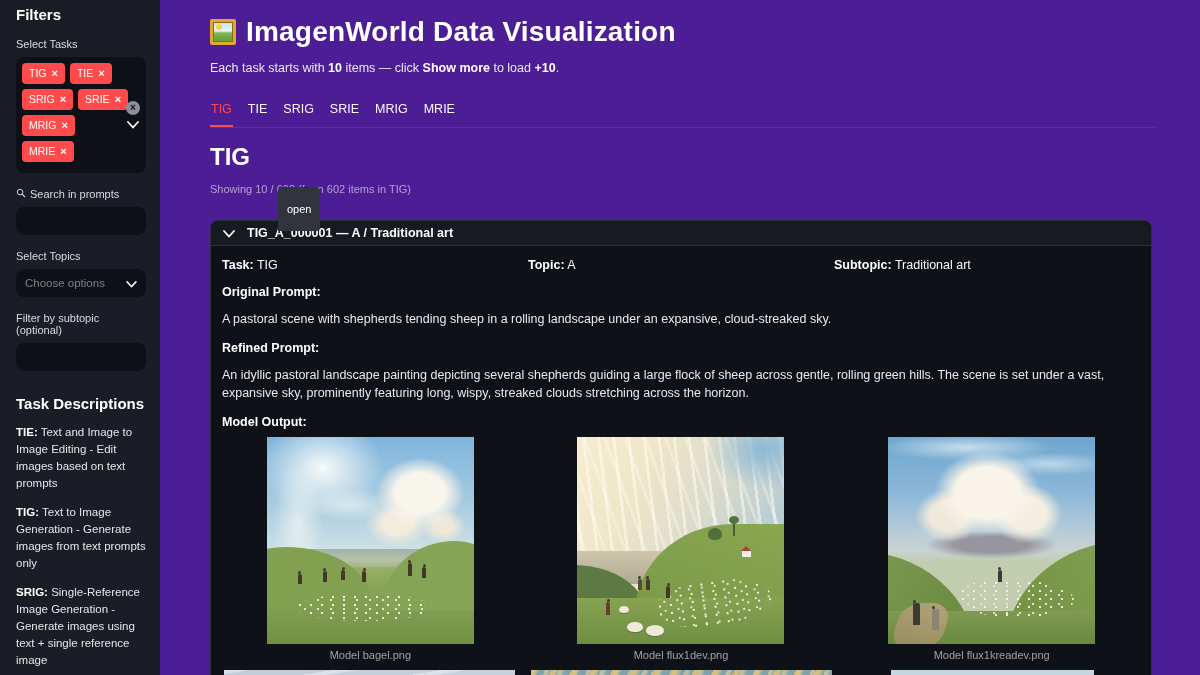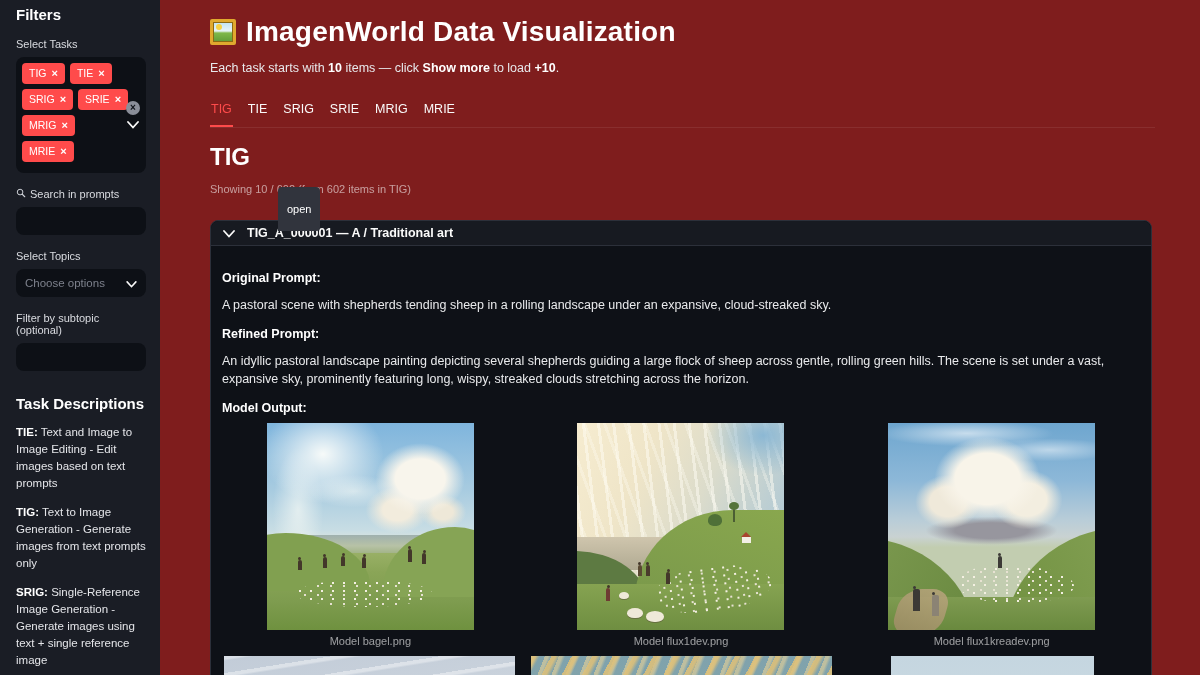--- a/index.html
+++ b/index.html
@@ -2,21 +2,21 @@
 <html><head>
 <meta charset="utf-8">
 <style>
   * { box-sizing: border-box; margin: 0; padding: 0; }
   html,body { width:1200px; height:675px; overflow:hidden; }
   body {
     font-family: "Liberation Sans", "DejaVu Sans", sans-serif;
     background:#0e1117; color:#fafafa;
     -webkit-font-smoothing: antialiased;
   }
-  .app { position:relative; width:1200px; height:675px; overflow:hidden; background:#7f1d1d; }
+  .app { position:relative; width:1200px; height:675px; overflow:hidden; background:#4c1d95; }
 
   
   .sidebar {
     position:absolute; left:0; top:0; width:160px; height:675px;
     background:#1a1d25; padding:6px 14px 0 16px; overflow:hidden;
   }
   .sidebar h3.filters-h { font-size:15px; font-weight:700; color:#ffffff; }
   .sb-label { font-size:11px; color:#d9dbe0; margin-top:15px; display:flex; align-items:center; gap:4px; }
   .multiselect {
     margin-top:7px; background:#0d1016; border-radius:8px;
@@ -286,20 +286,25 @@
       <div class="exp-header">
         <span>
           <svg width="12" height="8" viewBox="0 0 12 8">
               <polyline points="1,1 6,6.5 11,1" fill="none" stroke="#fafafa" stroke-width="1.8" stroke-linecap="round"></polyline>
             </svg>
         </span>
         <span class="exp-title">TIG_A_000001 — A / Traditional art</span>
       </div>
 
       <div class="exp-body">
+        <div class="meta-row">
+          <div><b>Task:</b><span> TIG</span></div>
+          <div><b>Topic:</b><span> A</span></div>
+          <div><b>Subtopic:</b><span> Traditional art</span></div>
+        </div>
 
         <p class="p-label">Original Prompt:</p>
         <p class="p-text">A pastoral scene with shepherds tending sheep in a rolling landscape under an expansive, cloud-streaked sky.</p>
 
         <p class="p-label">Refined Prompt:</p>
         <p class="p-text">An idyllic pastoral landscape painting depicting several shepherds guiding a large flock of sheep across gentle, rolling green hills. The scene is set under a vast, expansive sky, prominently featuring long, wispy, streaked clouds stretching across the horizon.</p>
 
         <p class="p-label">Model Output:</p>
 
         <div class="outputs">

